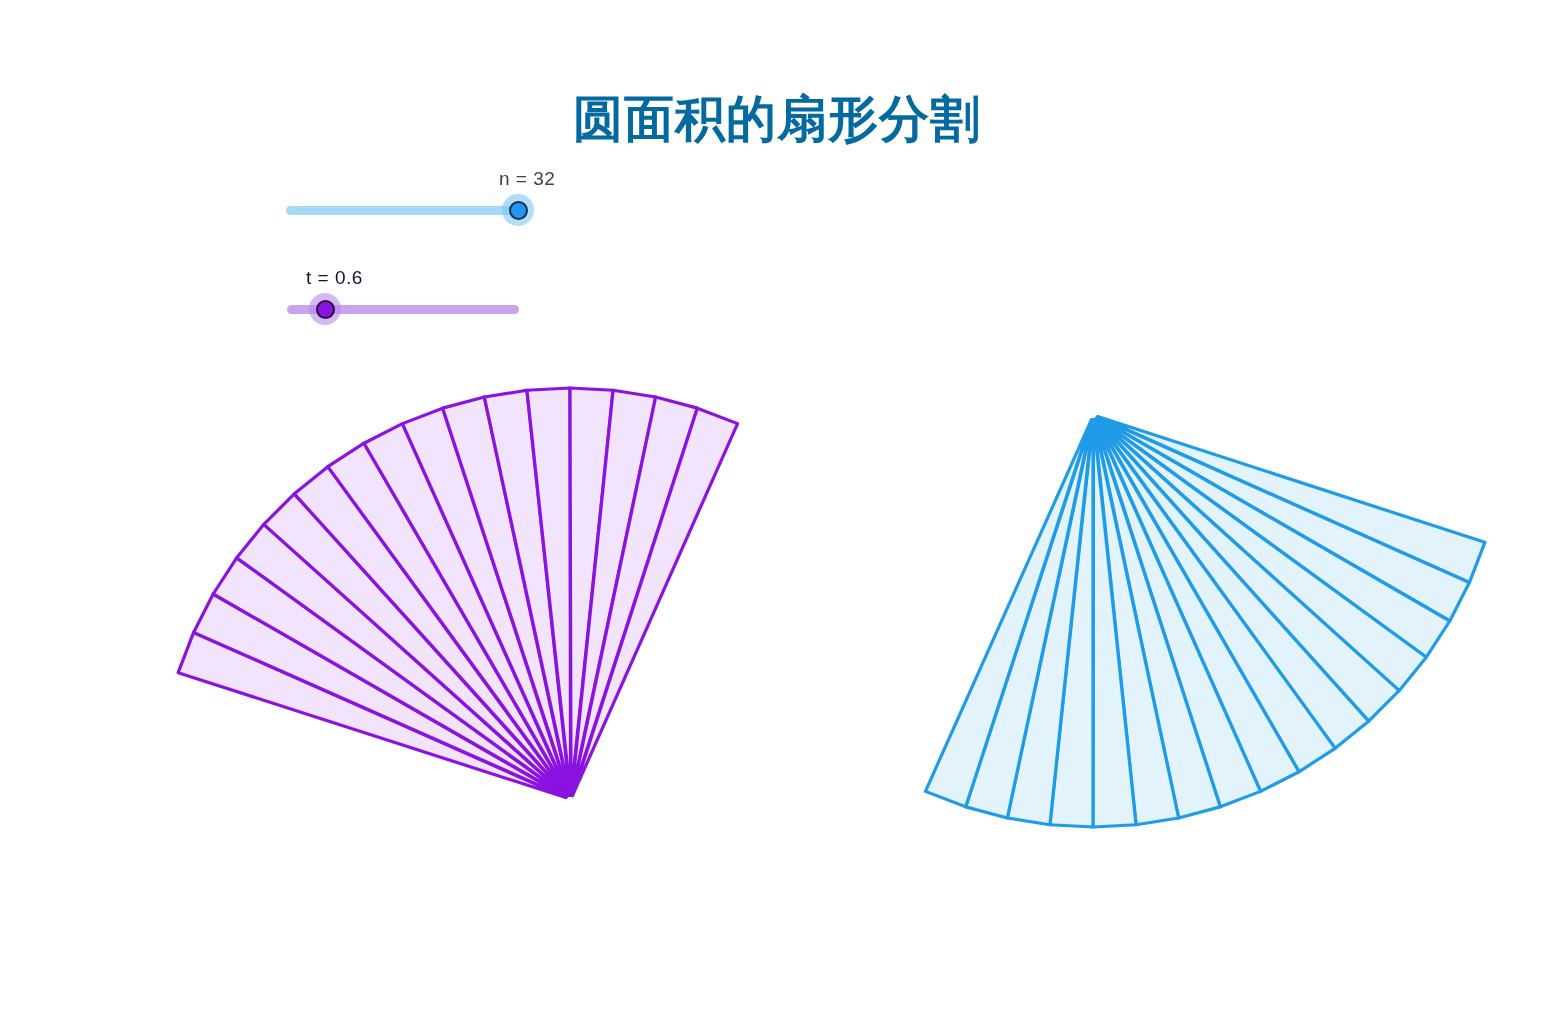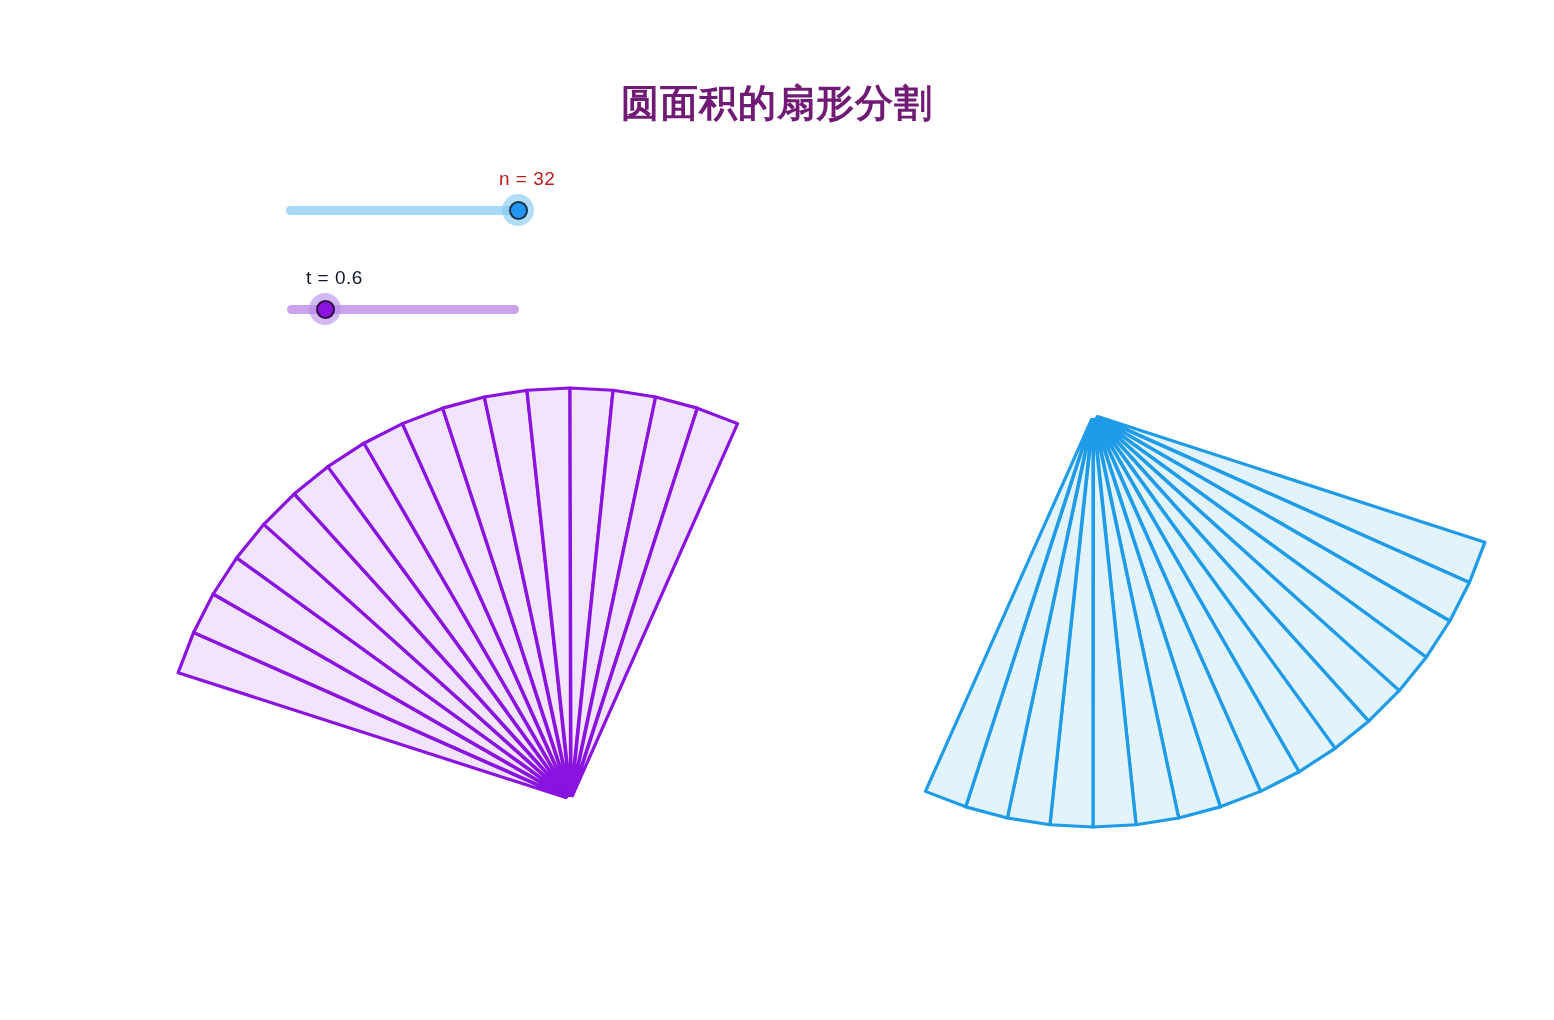--- a/index.html
+++ b/index.html
@@ -23,24 +23,24 @@
   }
 
   
   #page-title {
     position: absolute;
     left: 0;
     right: 0;
     top: 58px;
     text-align: center;
     font-family: "Liberation Serif", "DejaVu Serif", serif;
-    font-size: 38px;
+    font-size: 50px;
     line-height: 1.1;
     letter-spacing: 1px;
-    color: #701a75;
+    color: #0369a1;
     white-space: nowrap;
     user-select: none;
   }
 
   
   .slider-row {
     position: absolute;
     height: 60px;
   }
   #slider-row-n { left: 286px; top: 168px; width: 240px; }
@@ -50,21 +50,21 @@
     position: absolute;
     font-size: 19px;
     font-weight: 400;
     white-space: nowrap;
     user-select: none;
     letter-spacing: 0.5px;
   }
   #slider-label-n {
     left: 213px;
     top: 0px;
-    color: #b91c1c;
+    color: #404040;
   }
   #slider-label-t {
     left: 19px;
     top: 0px;
     color: #0f172a;
   }
 
   .slider-track {
     position: absolute;
     top: 38px;

